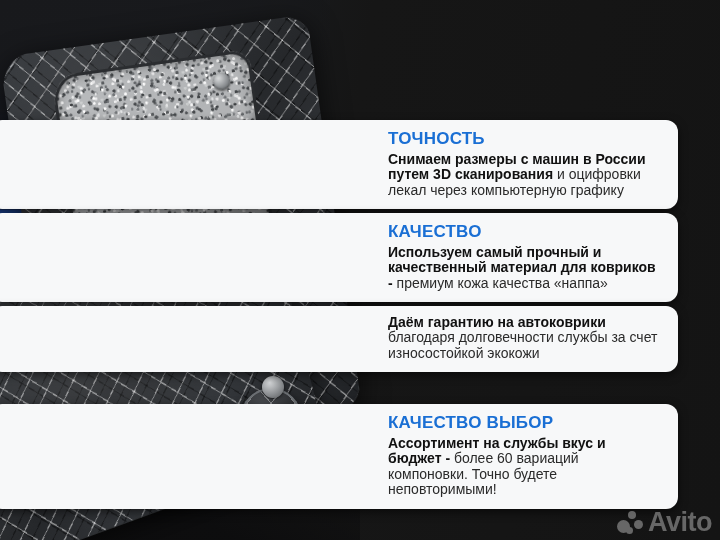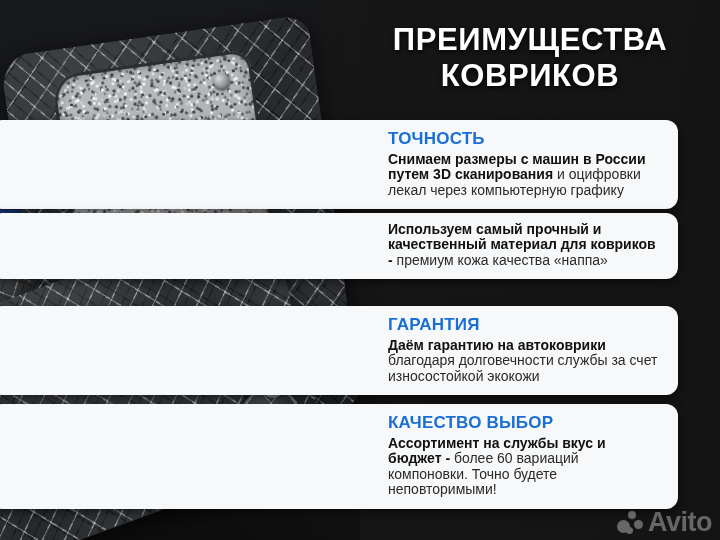--- a/index.html
+++ b/index.html
@@ -251,43 +251,39 @@
         <div class="quilt"></div>
         <div class="quilt-sheen"></div>
       </div>
     </div>
 
     <div class="knob"></div>
     <div class="knob-cap"></div>
     <div class="rod"></div>
   </div>
 
-  <div class="title">
-    <span>ПРЕИМУЩЕСТВА</span>
-    <span class="title-l2">КОВРИКОВ</span>
-  </div>
 
   <div class="cards">
 
     <div class="card card1">
       <div class="card-inner">
         <div class="card-title">ТОЧНОСТЬ</div>
         <p class="card-body"><b>Снимаем размеры с машин в России путем 3D сканирования</b><span> и оцифровки лекал через компьютерную графику</span></p>
       </div>
     </div>
 
     <div class="card card2">
       <div class="card-inner">
+        <div class="card-title">КАЧЕСТВО</div>
         <p class="card-body"><b>Используем самый прочный и качественный материал для ковриков -</b><span> премиум кожа качества «наппа»</span></p>
       </div>
     </div>
 
     <div class="card card3">
       <div class="card-inner">
-        <div class="card-title">ГАРАНТИЯ</div>
         <p class="card-body"><b>Даём гарантию на автоковрики</b><span> благодаря долговечности службы за счет износостойкой экокожи</span></p>
       </div>
     </div>
 
     <div class="card card4">
       <div class="card-inner">
         <div class="card-title">КАЧЕСТВО ВЫБОР</div>
         <p class="card-body"><b>Ассортимент на службы вкус и бюджет -</b><span> более 60 вариаций компоновки. Точно будете неповторимыми!</span></p>
       </div>
     </div>

